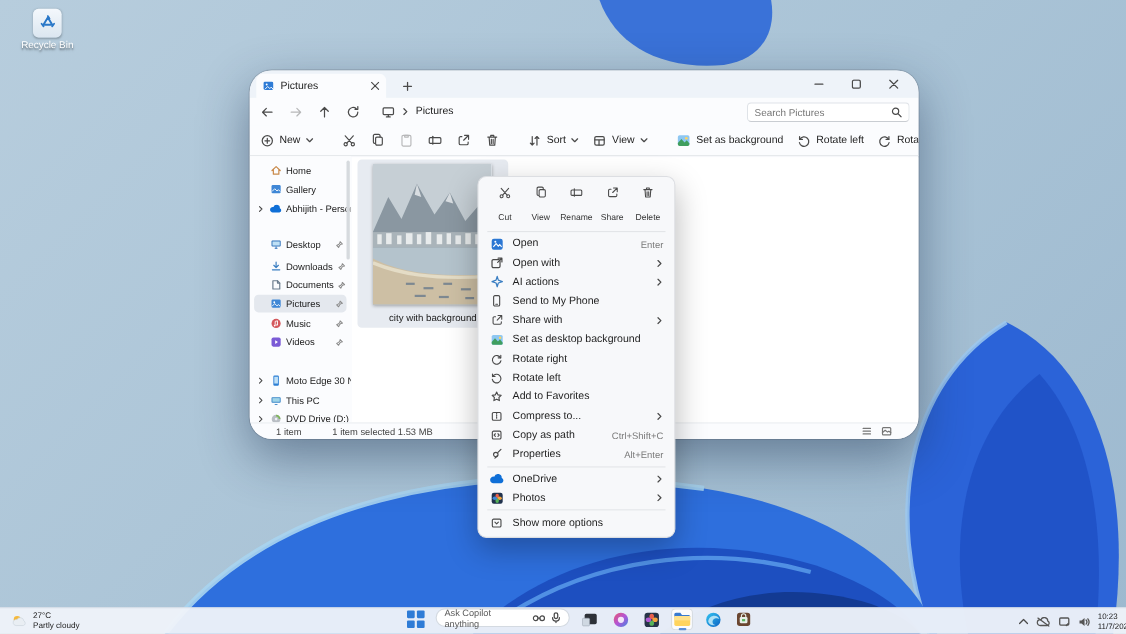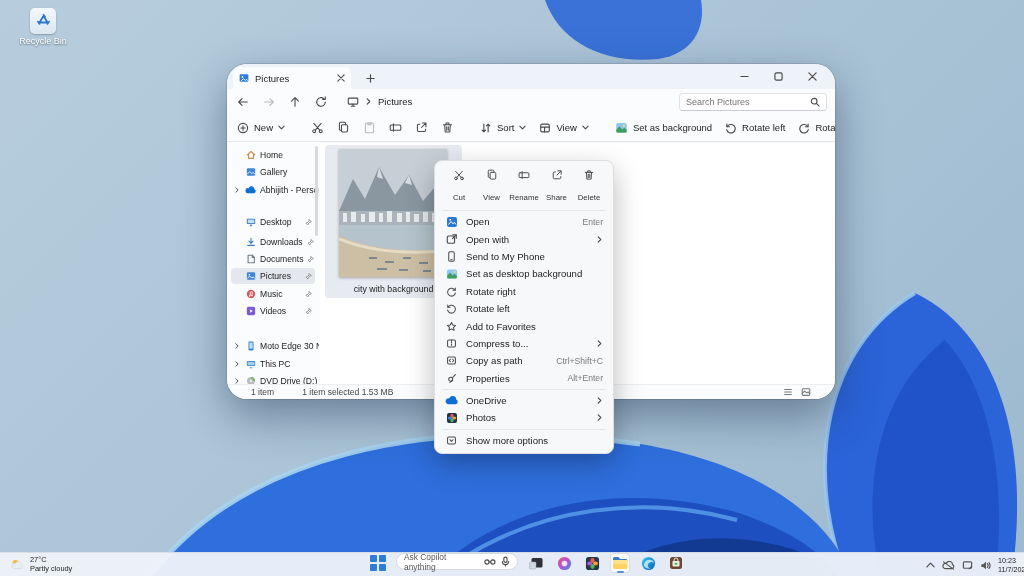--- a/index.html
+++ b/index.html
@@ -577,26 +577,53 @@
         </span>
         <span>Open with</span>
         <span class="mchev">
           <svg class="ic" width="7" height="7" viewBox="0 0 8 8">
             <path d="M2.5 1l3 3-3 3"></path>
           </svg>
         </span>
       </div>
     <div class="mitem">
         <span class="mic">
+          <svg class="ic" width="12" height="12" viewBox="0 0 14 14" style="stroke:#3a7ec2">
+            <path d="M7 1.5l1.2 4L12.5 7l-4.3 1.5L7 12.5 5.8 8.5 1.5 7l4.3-1.5z"></path>
+          </svg>
+        </span>
+        <span>AI actions</span>
+        <span class="mchev">
+          <svg class="ic" width="7" height="7" viewBox="0 0 8 8">
+            <path d="M2.5 1l3 3-3 3"></path>
+          </svg>
+        </span>
+      </div>
+    <div class="mitem">
+        <span class="mic">
           <svg class="ic" width="11" height="11" viewBox="0 0 12 14">
             <rect x="2.5" y="1" width="7" height="12" rx="1.5"></rect>
             <path d="M5 11h2"></path>
           </svg>
         </span>
         <span>Send to My Phone</span>
+      </div>
+    <div class="mitem">
+        <span class="mic">
+          <svg class="ic" width="12" height="12" viewBox="0 0 16 16">
+            <path d="M6 4H4.5A1.5 1.5 0 0 0 3 5.5v6A1.5 1.5 0 0 0 4.5 13h7a1.5 1.5 0 0 0 1.5-1.5V10"></path>
+            <path d="M9 2.5h4.5V7M13.3 2.7L8 8"></path>
+          </svg>
+        </span>
+        <span>Share with</span>
+        <span class="mchev">
+          <svg class="ic" width="7" height="7" viewBox="0 0 8 8">
+            <path d="M2.5 1l3 3-3 3"></path>
+          </svg>
+        </span>
       </div>
     <div class="mitem">
         <span class="mic">
           <svg width="12" height="12" viewBox="0 0 12 12">
             <rect x="1" y="1.5" width="10" height="9" rx="1.5" fill="#8ec7f2"></rect>
             <path d="M1 8l3-3.5 2.7 3 1.8-2 2.5 3v.5a1.5 1.5 0 0 1-1.5 1.5h-7A1.5 1.5 0 0 1 1 9z" fill="#3f9e5f"></path>
             <circle cx="8.6" cy="4" r="1.1" fill="#ffd45e"></circle>
           </svg>
         </span>
         <span>Set as desktop background</span>

